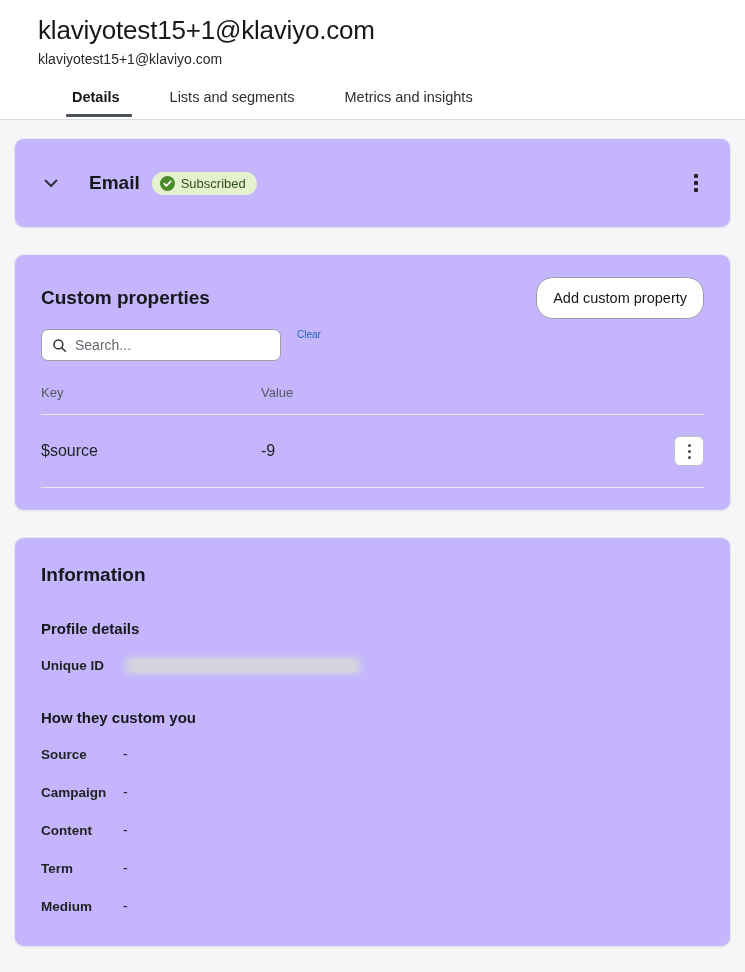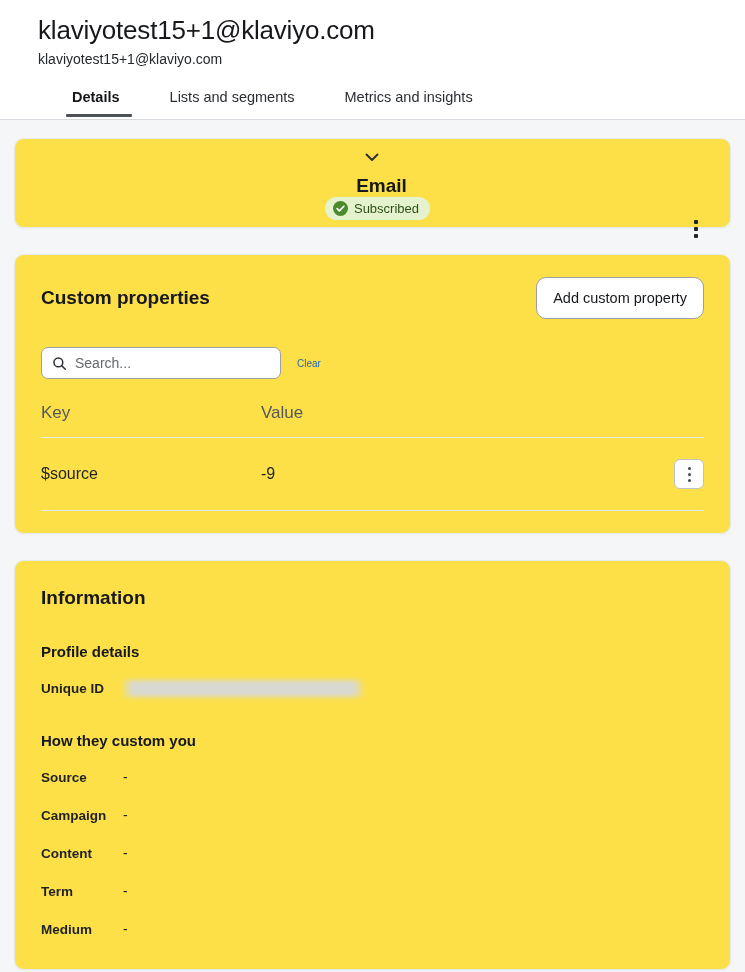--- a/index.html
+++ b/index.html
@@ -76,26 +76,25 @@
     background: #4d5258;
     border-radius: 1px;
   }
 
   
   .content {
     padding: 18px 14px 0 14px;
   }
 
   .card {
-    background: #fde047;
+    background: #c4b5fd;
     border: 1px solid #e7e9ec;
     border-radius: 10px;
     box-shadow: 0 1px 2px rgba(20,24,28,0.04);
     margin-bottom: 26px;
-    flex-direction: column;
   }
 
   
   .channel-card {
     height: 90px;
     display: flex;
     align-items: center;
     padding: 0 20px 0 18px;
     position: relative;
     margin-bottom: 26px;
@@ -175,29 +174,28 @@
     color: #16181b;
   }
 
   .btn-outline {
     font-family: "Liberation Sans", sans-serif;
     font-size: 14.5px;
     line-height: 18px;
     color: #16181b;
     background: #ffffff;
     border: 1px solid #9aa0a6;
-    border-radius: 10px;
+    border-radius: 17px;
     padding: 11px 16px;
     cursor: pointer;
   }
 
   .search-row {
     display: flex;
-    align-items: center;
-    margin-top: 28px;
+    margin-top: 10px;
   }
 
   .search-box {
     display: flex;
     align-items: center;
     width: 240px;
     height: 32px;
     border: 1px solid #9aa0a6;
     border-radius: 7px;
     padding: 0 10px;
@@ -224,21 +222,21 @@
     cursor: pointer;
   }
 
   .prop-table {
     width: 100%;
     border-collapse: collapse;
     margin-top: 24px;
   }
   .prop-table th {
     text-align: left;
-    font-size: 17px;
+    font-size: 13px;
     font-weight: 400;
     color: #54585e;
     padding: 0 0 14px 0;
   }
   .prop-table thead tr { border-bottom: 1px solid #e7e9ec; }
   .prop-table td {
     font-size: 16px;
     color: #1f2124;
     padding: 21px 0;
     border-bottom: 1px solid #e7e9ec;

